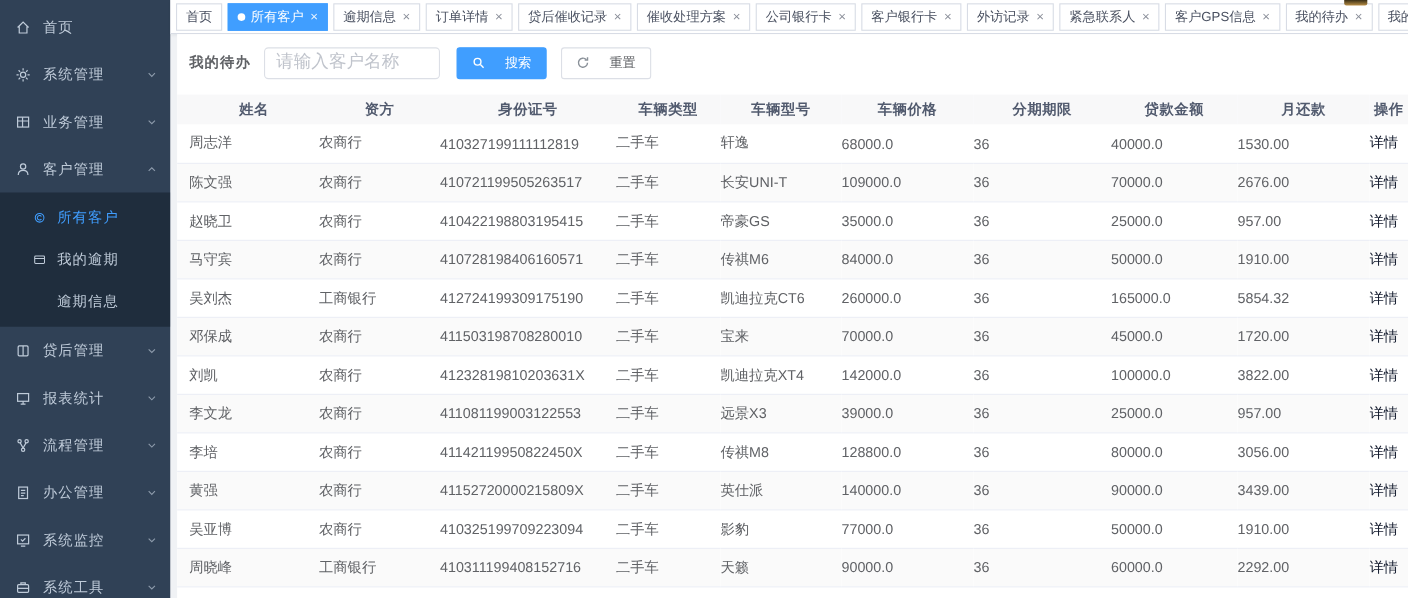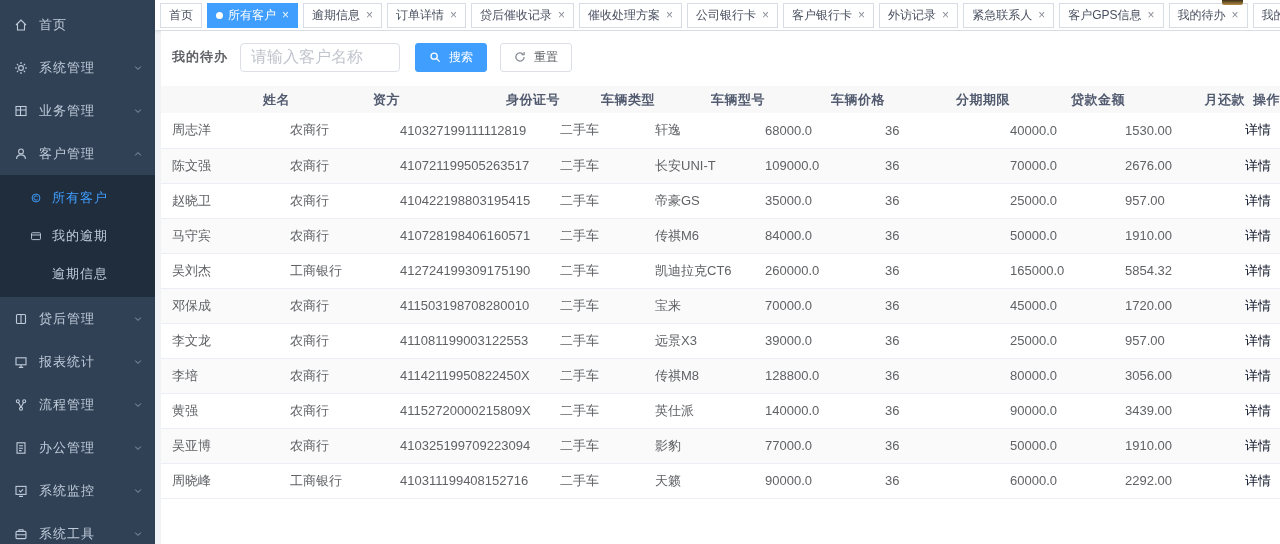--- a/index.html
+++ b/index.html
@@ -31,28 +31,28 @@
   .tab .close { margin-left: 6px; font-size: 12px; line-height: 1; opacity: .65; }
   .tab.active .close { opacity: .9; }
 
   
   .panel { flex: 1; margin-left: 6px; background: #fff; padding-top: 11px; overflow: hidden; }
 
   .search-row { height: 30px; margin: 0 0 14px 0; padding-left: 11px; display: flex; align-items: center; }
   .search-label { font-size: 13px; font-weight: bold; color: #606266; letter-spacing: 1px; }
   .input { width: 160px; height: 29px; margin-left: 12px; border: 1px solid #dcdfe6; border-radius: 4px; padding: 0 10px; font-size: 16px; color: #606266; outline: none; font-family: inherit; }
   .input::placeholder { color: #c0c4cc; }
-  .btn { height: 29px; display: inline-flex; align-items: center; gap: 8px; padding: 0 13px; font-size: 12px; border-radius: 3px; cursor: pointer; font-family: inherit; }
+  .btn { height: 29px; display: inline-flex; align-items: center; gap: 18px; padding: 0 13px; font-size: 12px; border-radius: 3px; cursor: pointer; font-family: inherit; }
   .btn-search { margin-left: 15px; background: #409eff; border: 1px solid #409eff; color: #fff; }
   .btn-reset { margin-left: 13px; background: #fff; border: 1px solid #dcdfe6; color: #606266; }
   .bicon { display: inline-flex; align-items: center; }
 
   
   .tbl { width: 100%; border-collapse: collapse; table-layout: fixed; }
-  .tbl th { background: #f8f8f9; color: #515a6e; font-size: 13px; font-weight: bold; height: 27px; text-align: right; letter-spacing: .5px; }
+  .tbl th { background: #f8f8f9; color: #515a6e; font-size: 13px; font-weight: bold; height: 27px; text-align: center; letter-spacing: .5px; }
   .tbl td { height: 35px; font-size: 13px; color: #606266; border-bottom: 1px solid #ebeef5; text-align: left; overflow: hidden; white-space: nowrap; }
   .tbl th:first-child, .tbl td:first-child { padding-left: 11px; }
   .tbl tbody tr:nth-child(even) td { background: #fafafa; }
   .link { color: #0f172a; text-decoration: none; cursor: pointer; }
 
   
   .top-avatar { position: absolute; left: 1222px; top: 0; width: 21px; height: 5px; background: linear-gradient(180deg, #3a2f15, #b98e45); border-radius: 0 0 2px 2px; }
 
   svg { display: block; }
 </style>
@@ -399,20 +399,32 @@
               <td>411503198708280010</td>
               <td>二手车</td>
               <td>宝来</td>
               <td>70000.0</td>
               <td>36</td>
               <td>45000.0</td>
               <td>1720.00</td>
               <td><a class="link">详情</a></td>
             </tr>
             <tr>
+              <td>刘凯</td>
+              <td>农商行</td>
+              <td>41232819810203631X</td>
+              <td>二手车</td>
+              <td>凯迪拉克XT4</td>
+              <td>142000.0</td>
+              <td>36</td>
+              <td>100000.0</td>
+              <td>3822.00</td>
+              <td><a class="link">详情</a></td>
+            </tr>
+            <tr>
               <td>李文龙</td>
               <td>农商行</td>
               <td>411081199003122553</td>
               <td>二手车</td>
               <td>远景X3</td>
               <td>39000.0</td>
               <td>36</td>
               <td>25000.0</td>
               <td>957.00</td>
               <td><a class="link">详情</a></td>

